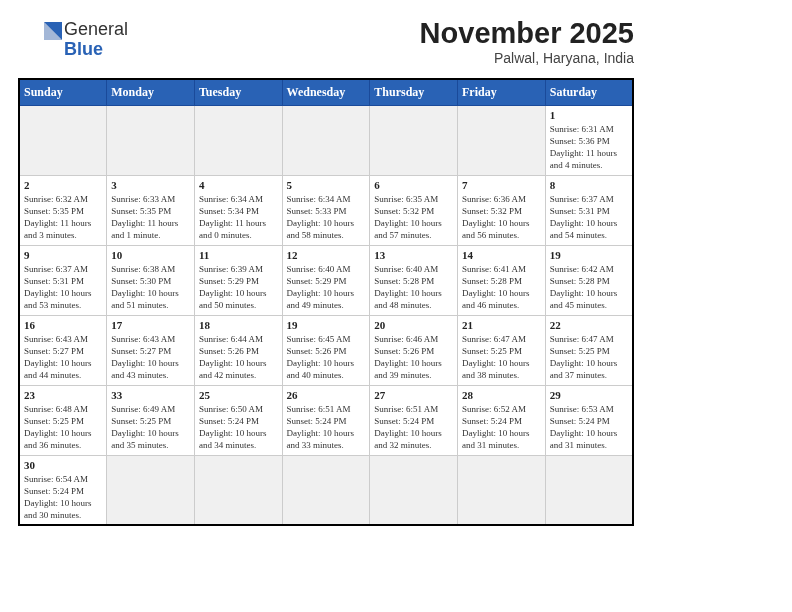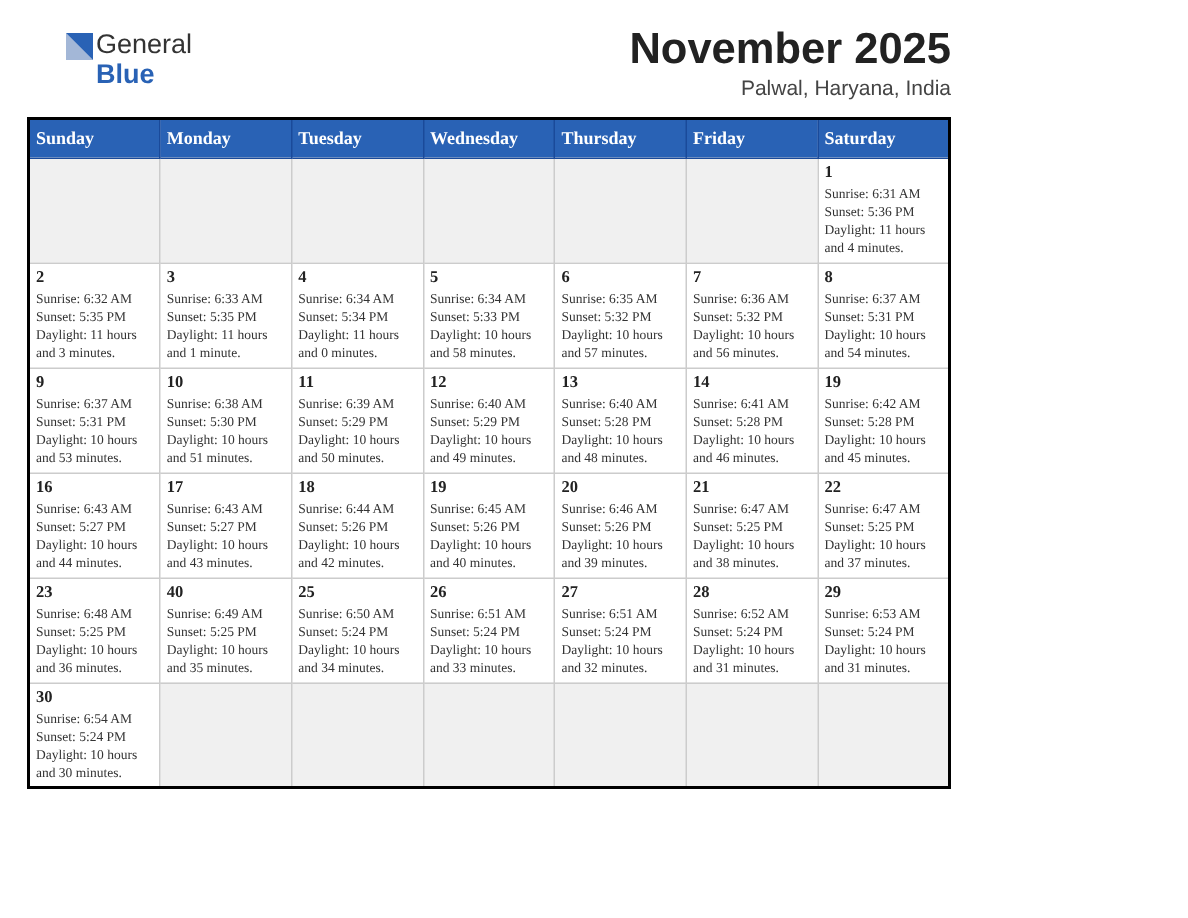--- a/index.html
+++ b/index.html
@@ -222,21 +222,21 @@
             <span class="day-num">22</span>
             <div class="day-info">Sunrise: 6:47 AM<br>Sunset: 5:25 PM<br>Daylight: 10 hours<br>and 37 minutes.</div>
           </td>
         </tr>
         <tr>
           <td>
             <span class="day-num">23</span>
             <div class="day-info">Sunrise: 6:48 AM<br>Sunset: 5:25 PM<br>Daylight: 10 hours<br>and 36 minutes.</div>
           </td>
           <td>
-            <span class="day-num">40</span>
+            <span class="day-num">33</span>
             <div class="day-info">Sunrise: 6:49 AM<br>Sunset: 5:25 PM<br>Daylight: 10 hours<br>and 35 minutes.</div>
           </td>
           <td>
             <span class="day-num">25</span>
             <div class="day-info">Sunrise: 6:50 AM<br>Sunset: 5:24 PM<br>Daylight: 10 hours<br>and 34 minutes.</div>
           </td>
           <td>
             <span class="day-num">26</span>
             <div class="day-info">Sunrise: 6:51 AM<br>Sunset: 5:24 PM<br>Daylight: 10 hours<br>and 33 minutes.</div>
           </td>

